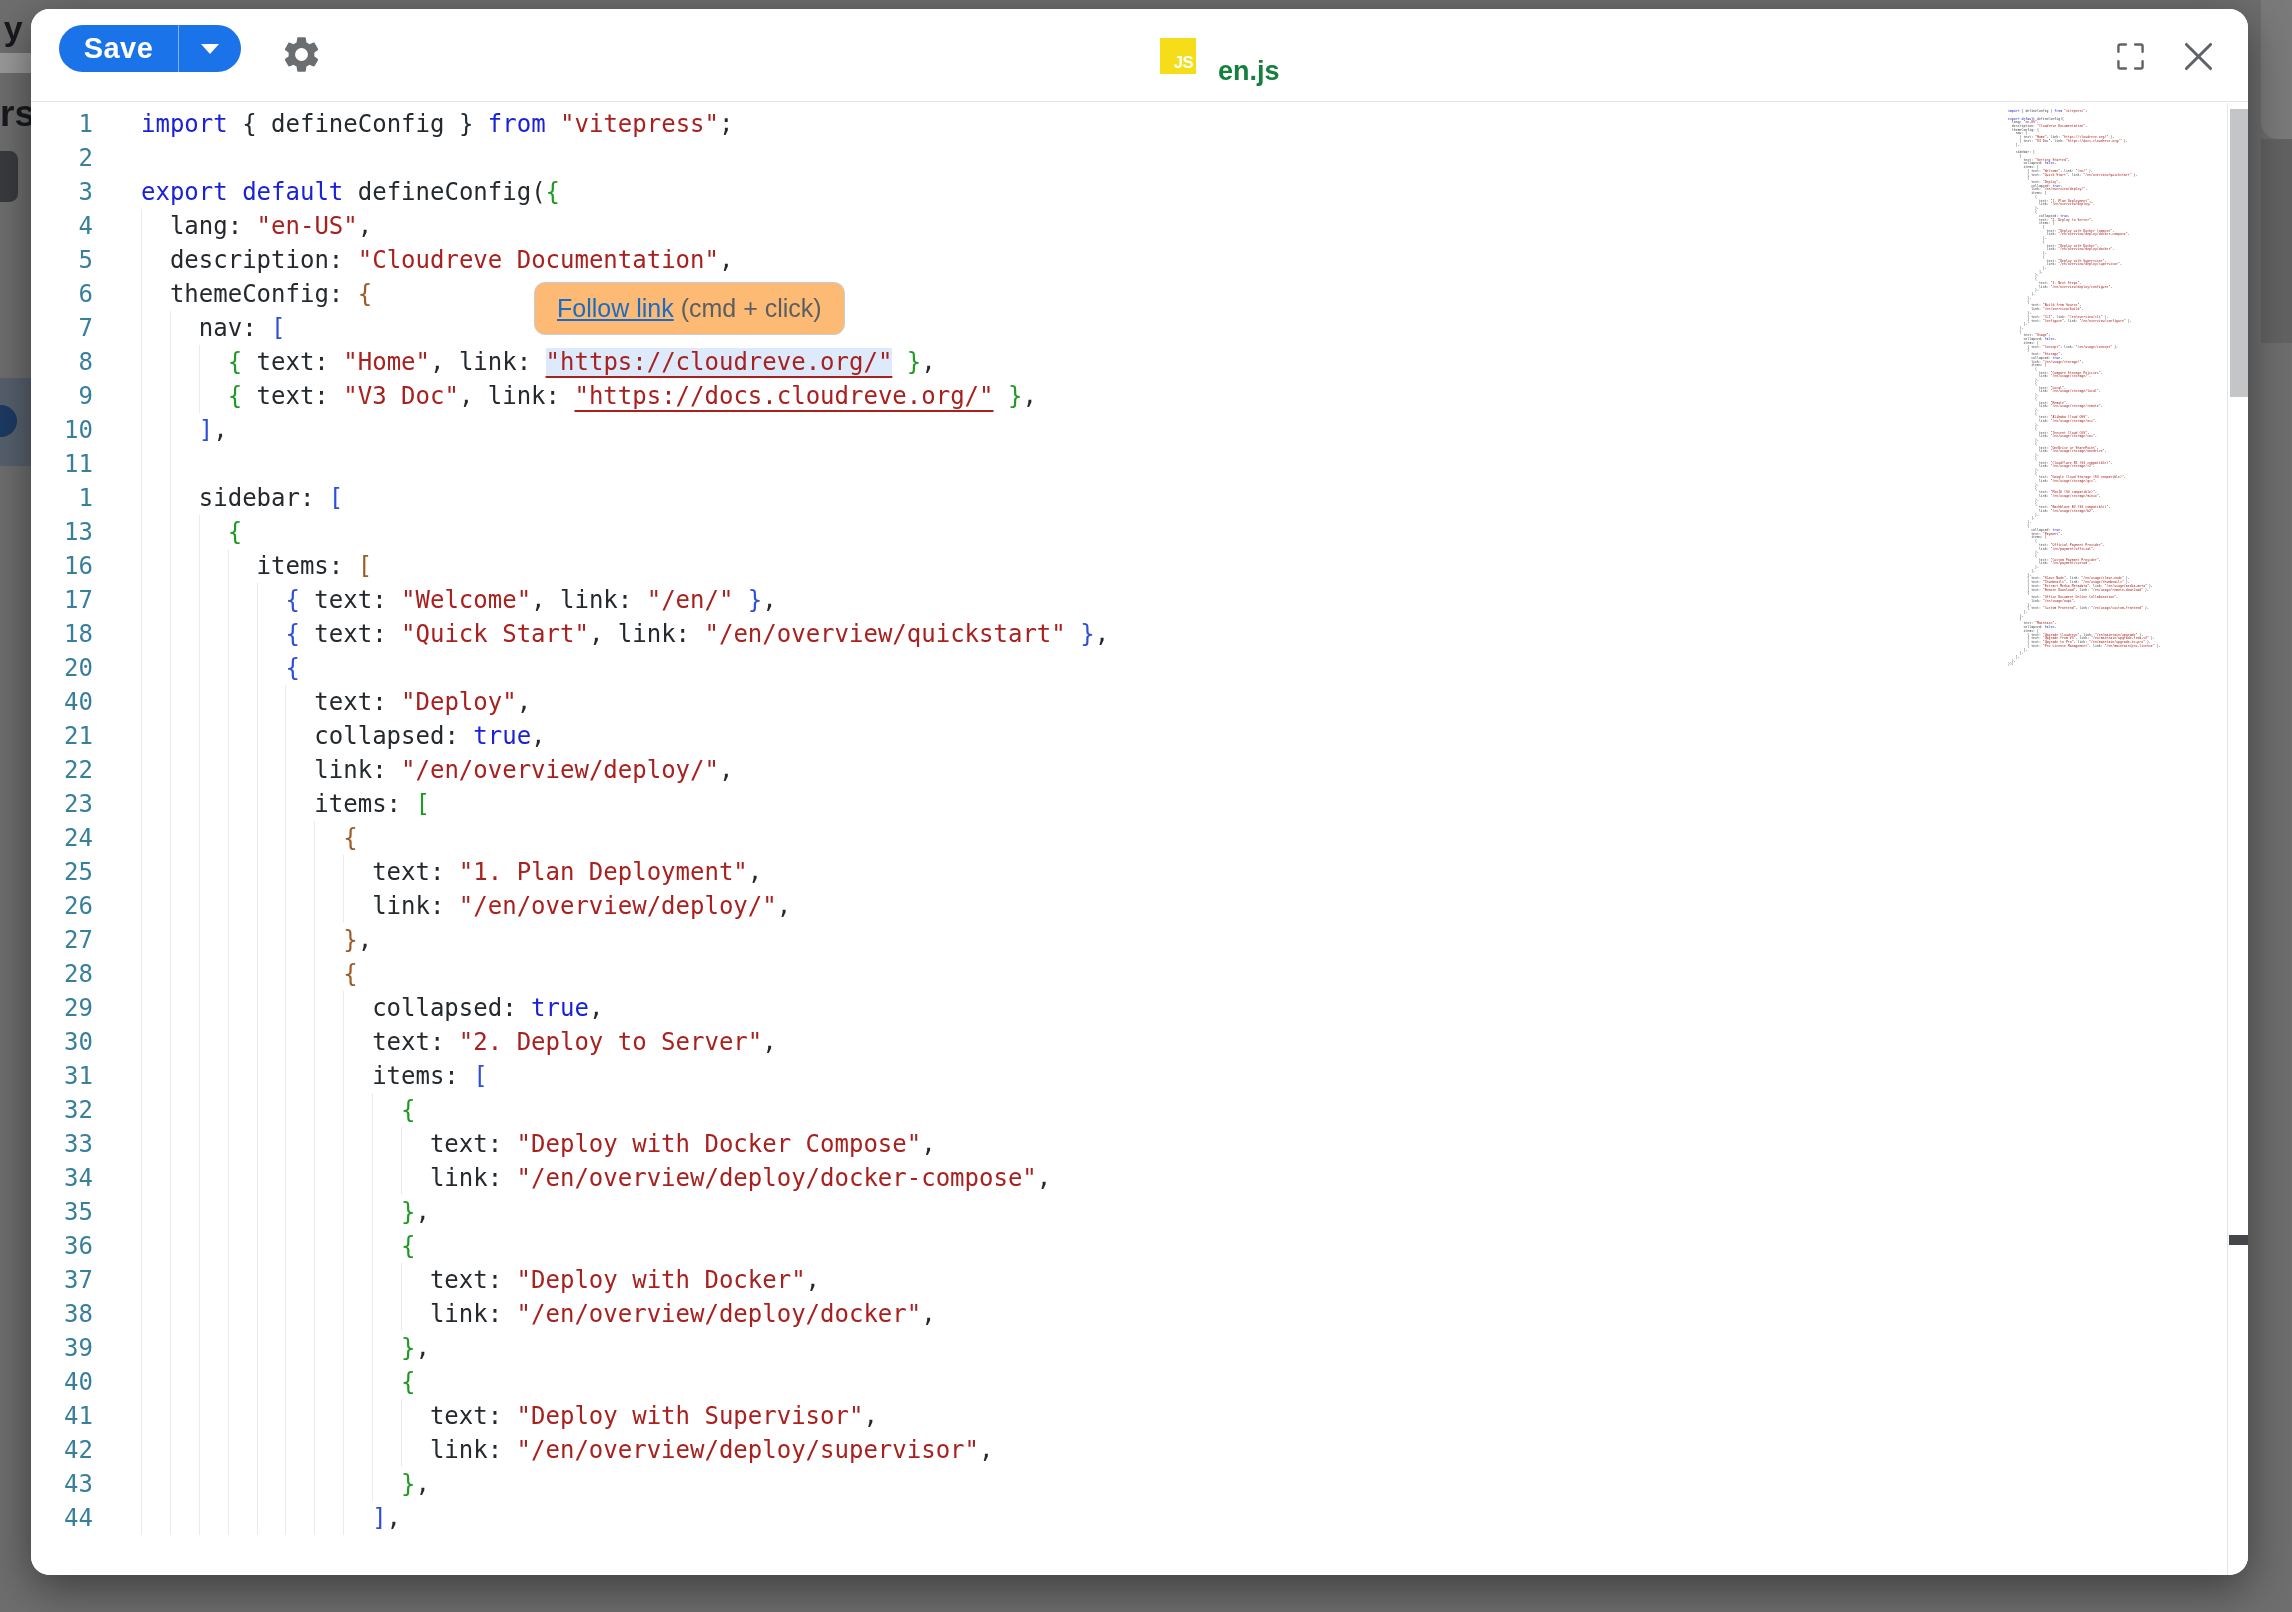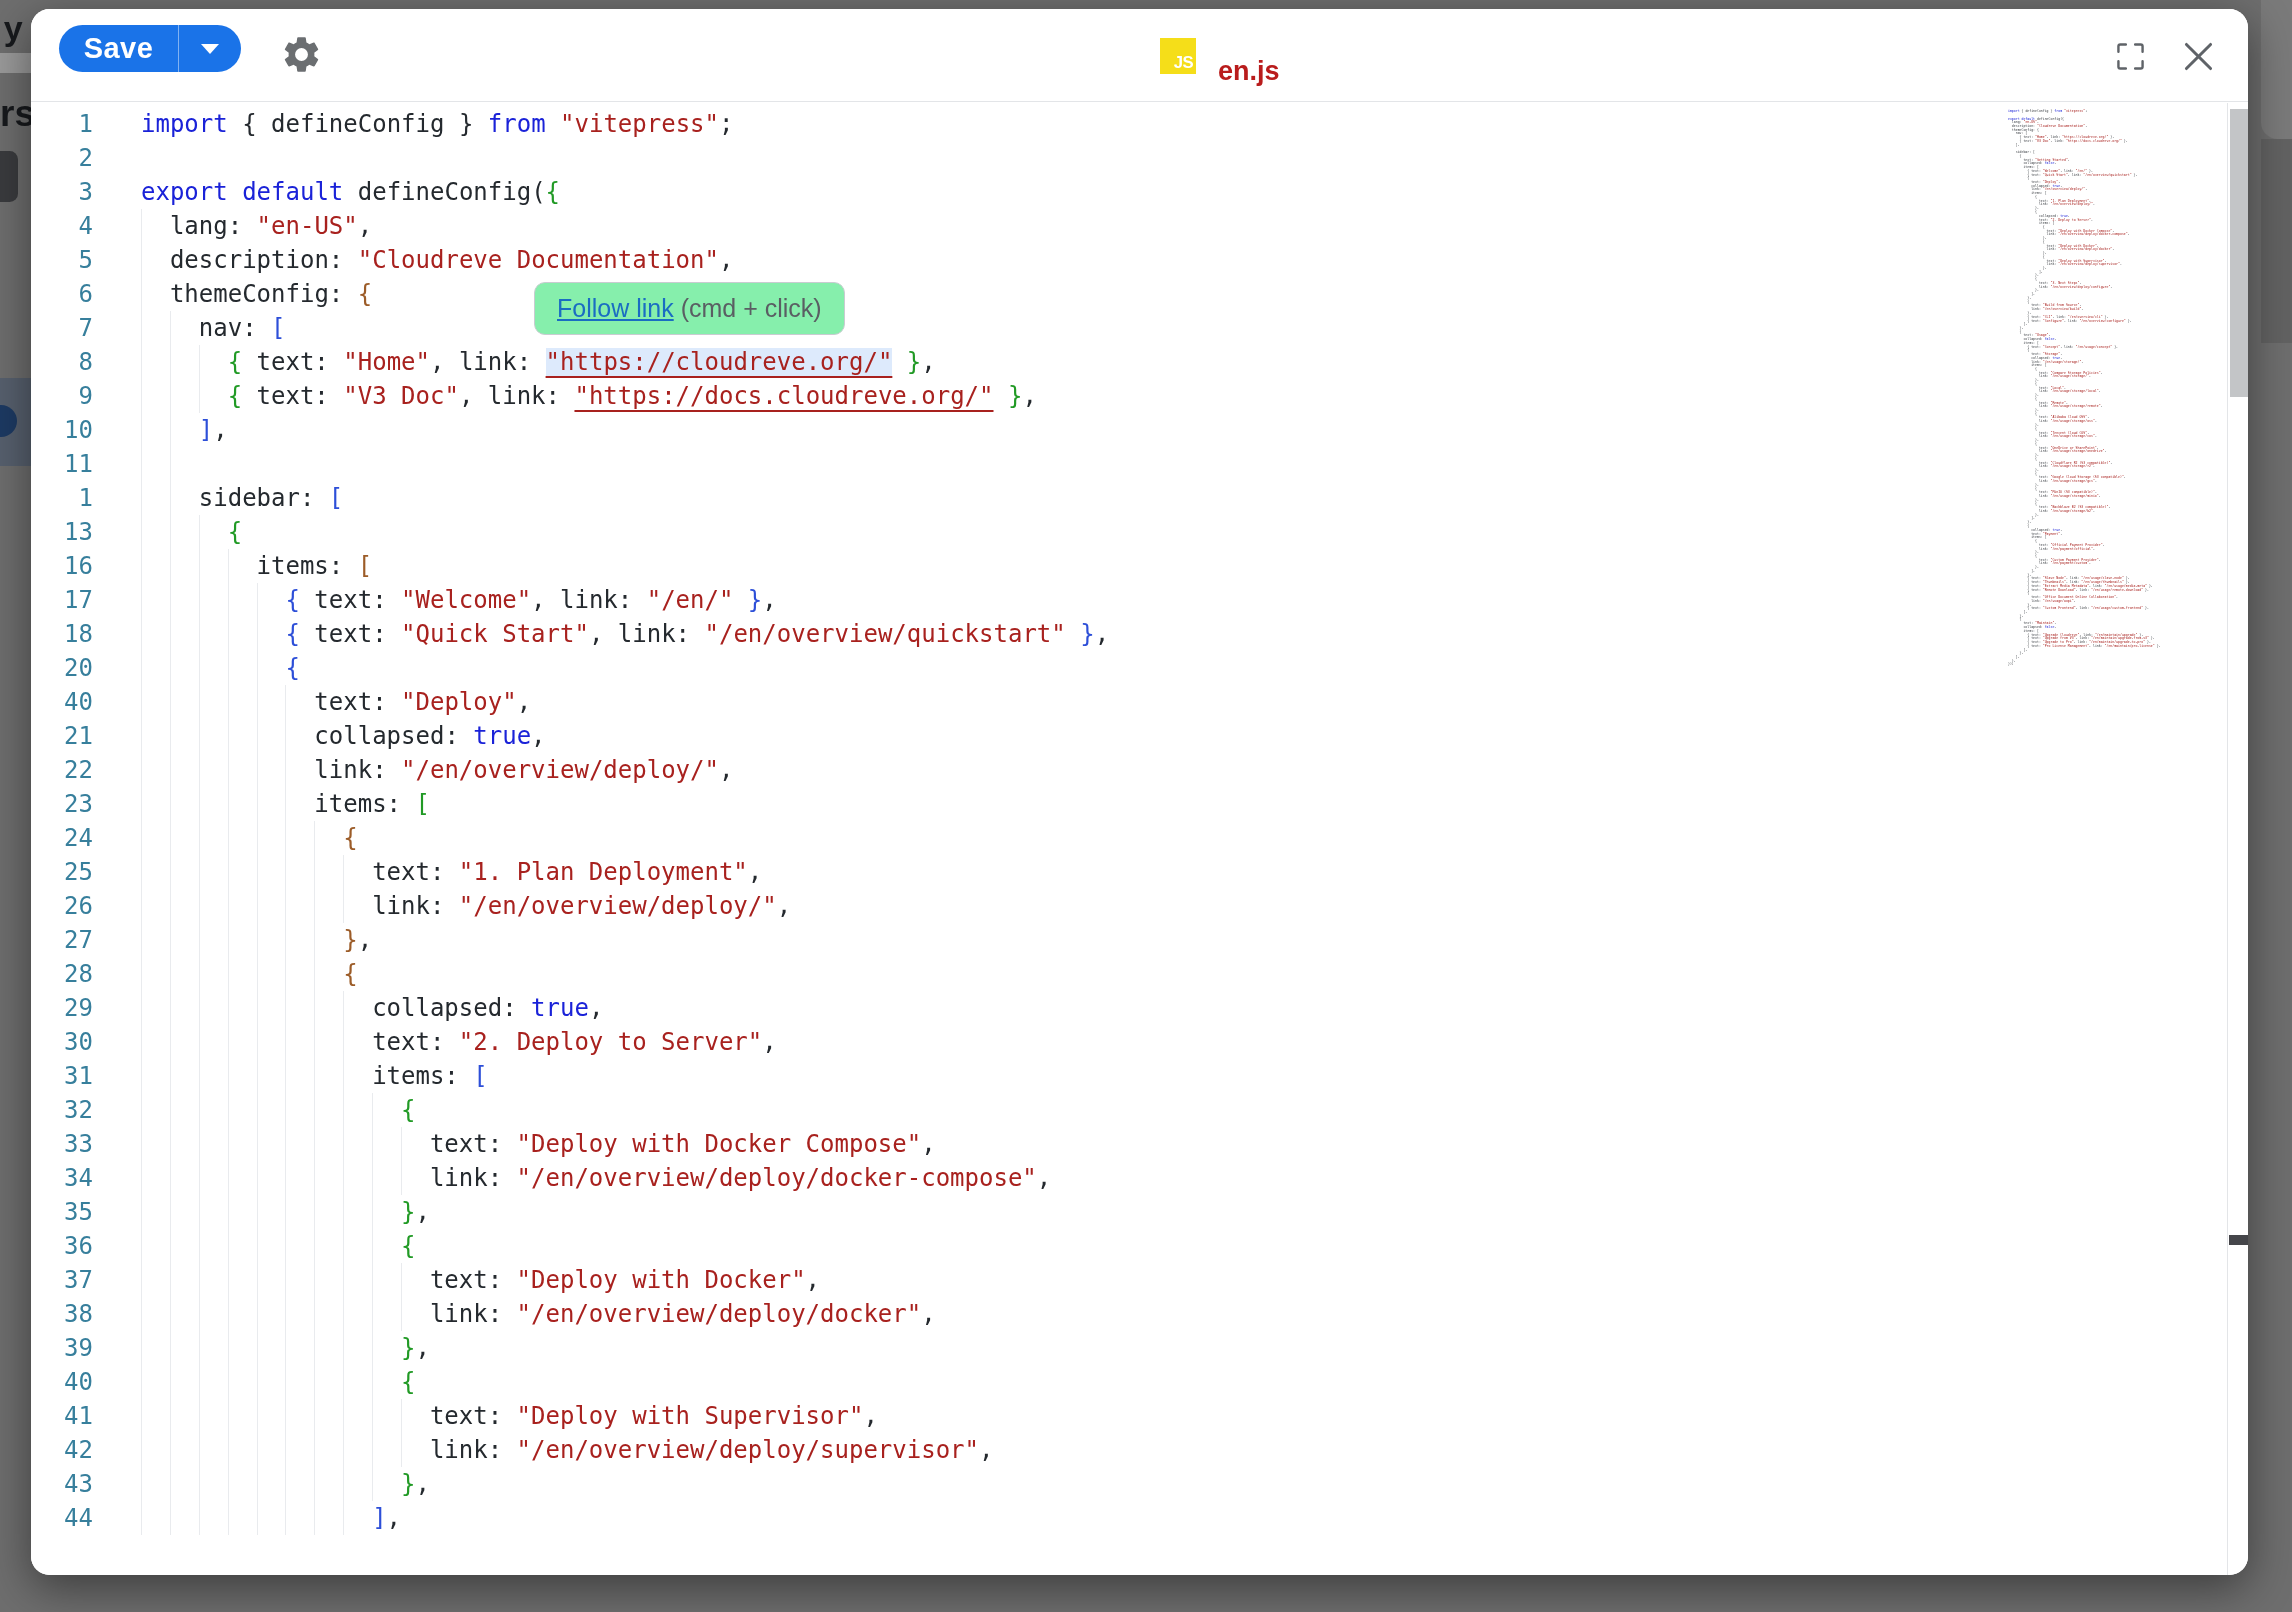--- a/index.html
+++ b/index.html
@@ -55,21 +55,21 @@
   .gear-btn svg { width:43px; height:43px; fill:#6b6e71; }
 
   .file-title-group { position:absolute; left:1129px; top:0; height:93px; display:flex; align-items:center; }
   .js-badge {
     position:relative; width:36px; height:36px; background:var(--js-badge,#f5de19);
   }
   .js-badge span {
     position:absolute; right:2.8px; bottom:0.9px; color:#ffffff;
     font-weight:bold; font-size:16.7px; letter-spacing:-0.5px;
   }
-  .file-title { margin-left:22px; font-size:27px; font-weight:bold; color:#b91c1c;margin-top:32px; }
+  .file-title { margin-left:22px; font-size:27px; font-weight:bold; color:#15803d;margin-top:32px; }
 
   .hdr-icon-btn { position:absolute; top:28px; width:39px; height:39px; cursor:pointer; }
   .fullscreen-btn { left:2080px; }
   .close-btn { left:2148px; }
   .hdr-icon-btn svg { width:39px; height:39px; stroke:#5f6368; stroke-width:2.6; fill:none; stroke-linecap:round; }
 
   
   .editor {
     position:absolute; left:0; top:94px; right:0; bottom:0;
     font-family:"DejaVu Sans Mono", monospace; font-size:24px;
@@ -111,21 +111,21 @@
   .ms { color:var(--string,#a8211e); }
   .mk { color:var(--keyword,#1a22d8); }
 
   .editor-sep { position:absolute; left:2196px; top:0; bottom:0; width:0; border-left:0.9px solid #e3e5e8; }
   .scroll-thumb { position:absolute; left:2199px; top:5.6px; width:21.3px; height:288px; background:#c3c5c7; cursor:pointer; }
   .scroll-marker { position:absolute; left:2198px; top:1132px; width:23px; height:9.3px; background:#45464a; }
 
   
   .tooltip {
     position:absolute; left:503px; top:273px; z-index:8;
-    background:#86efac; border:1.9px solid #c9ccd1; border-radius:11px;
+    background:#fdba74; border:1.9px solid #c9ccd1; border-radius:11px;
     padding:11px 22px; font-family:"Liberation Sans", sans-serif; font-size:25px;
     white-space:nowrap;
   }
   .tooltip .link { color:#1a6dc2; text-decoration:underline; cursor:pointer; }
   .tooltip .hint { color:#5a5e63; }
 </style>
 </head>
 <body>
 
 <div class="bg-frag bg-text-top">y F</div>

